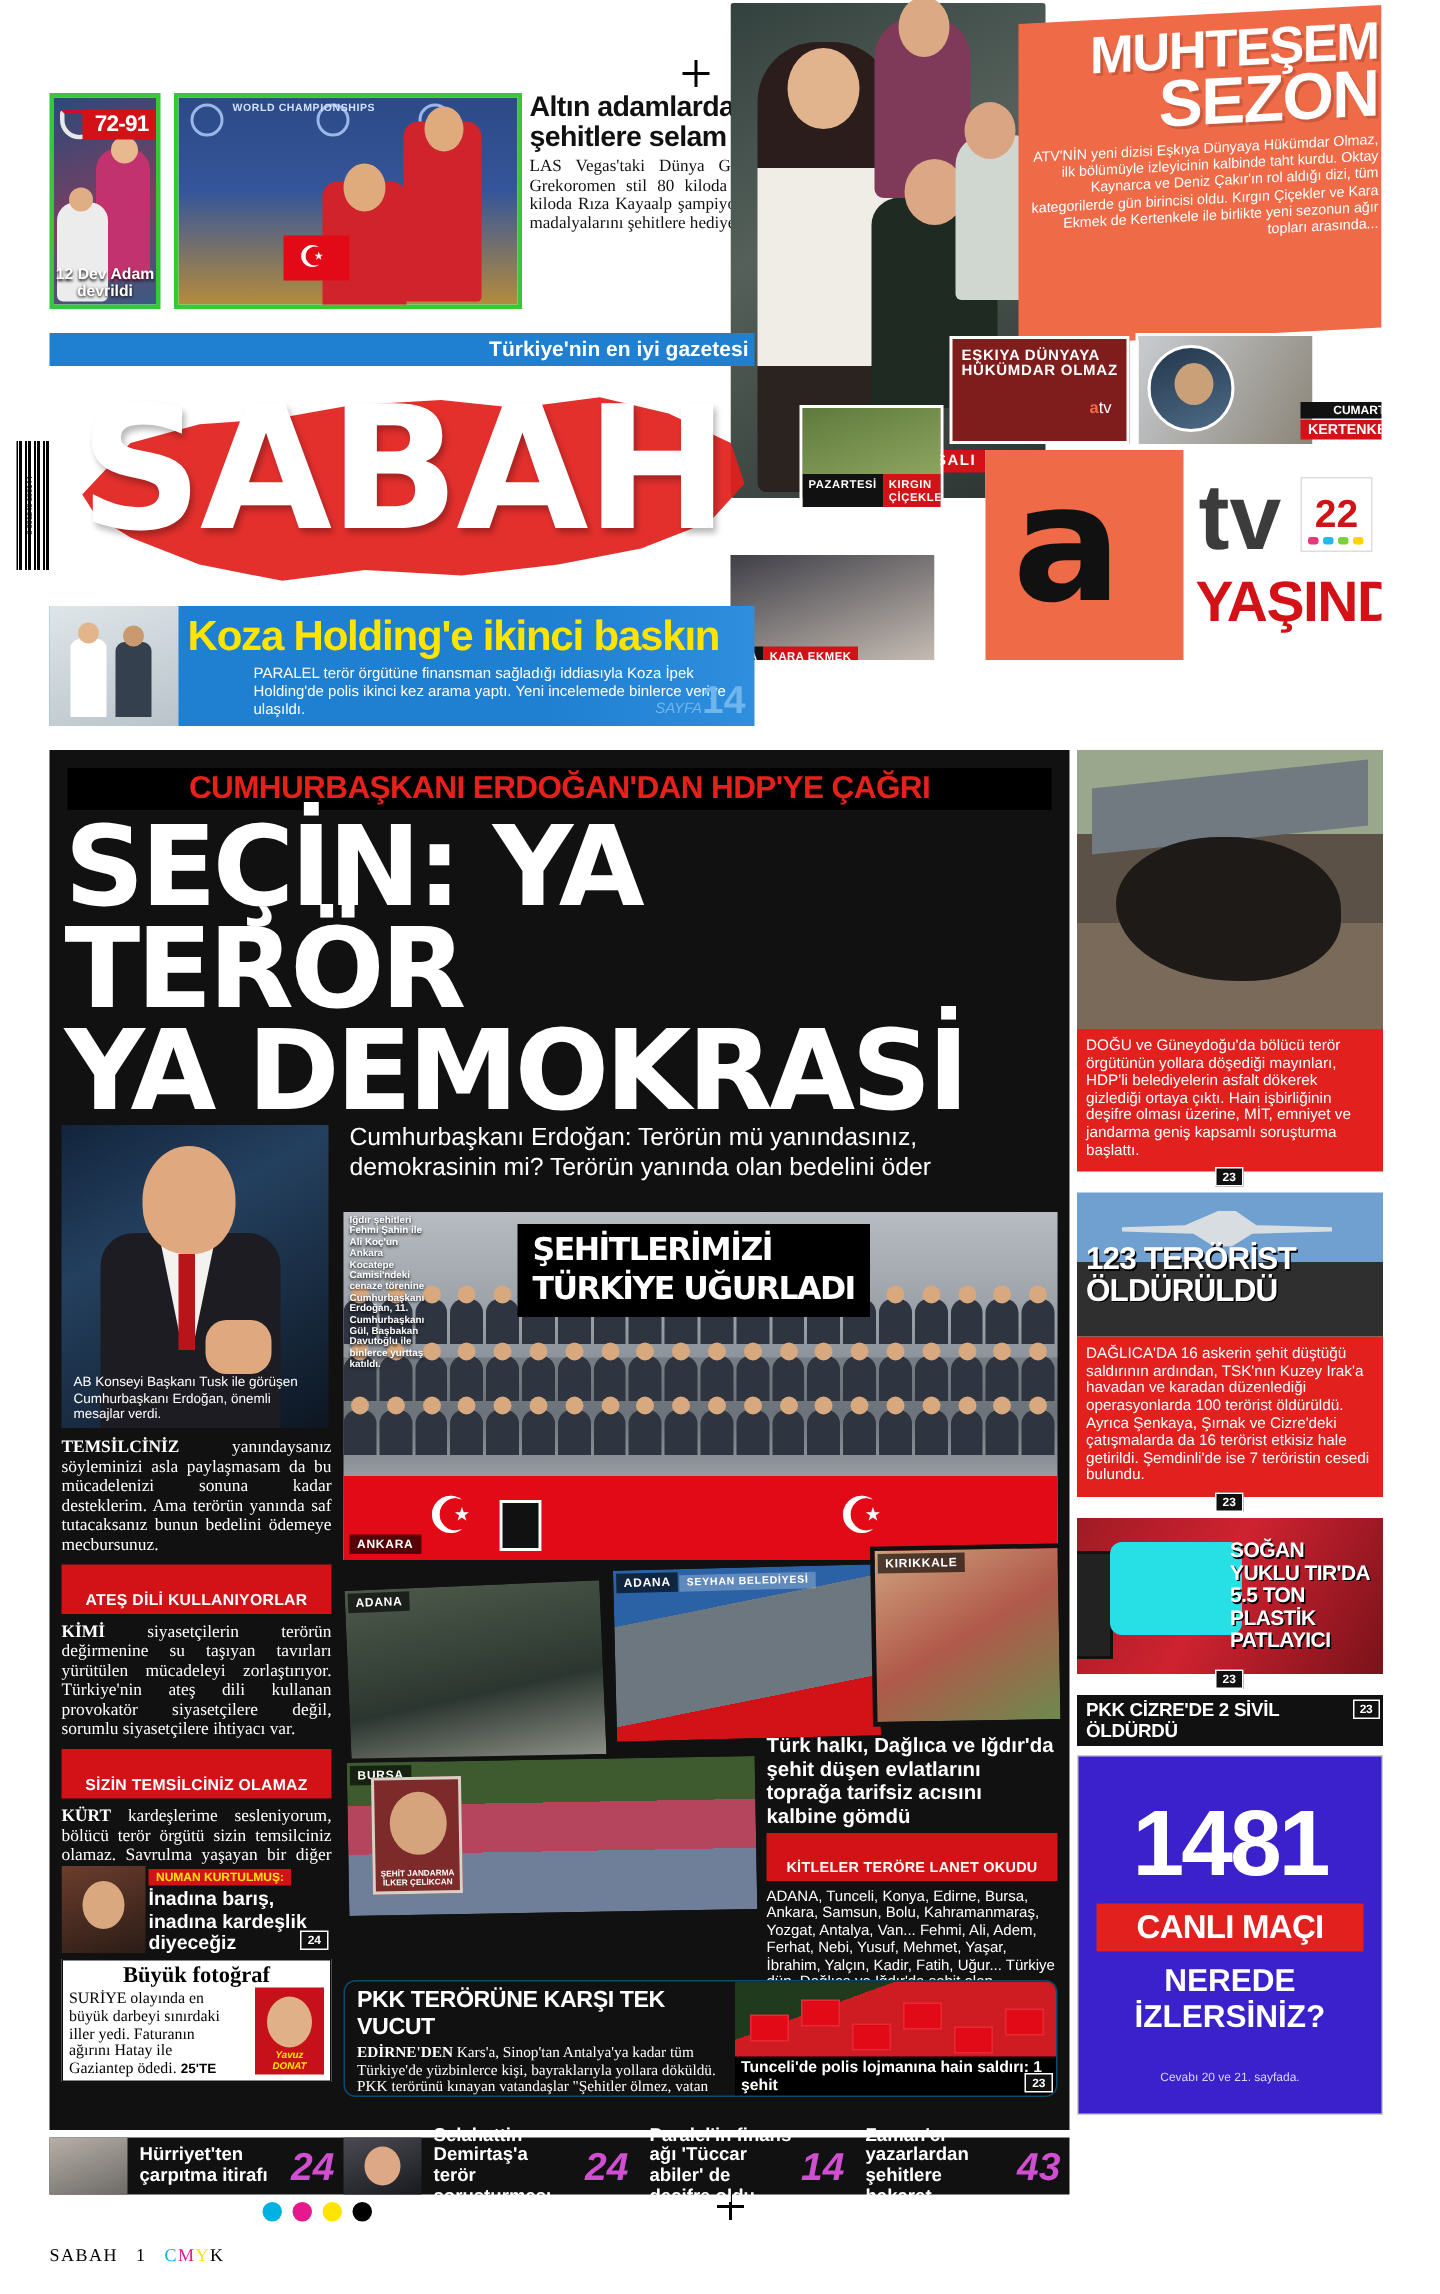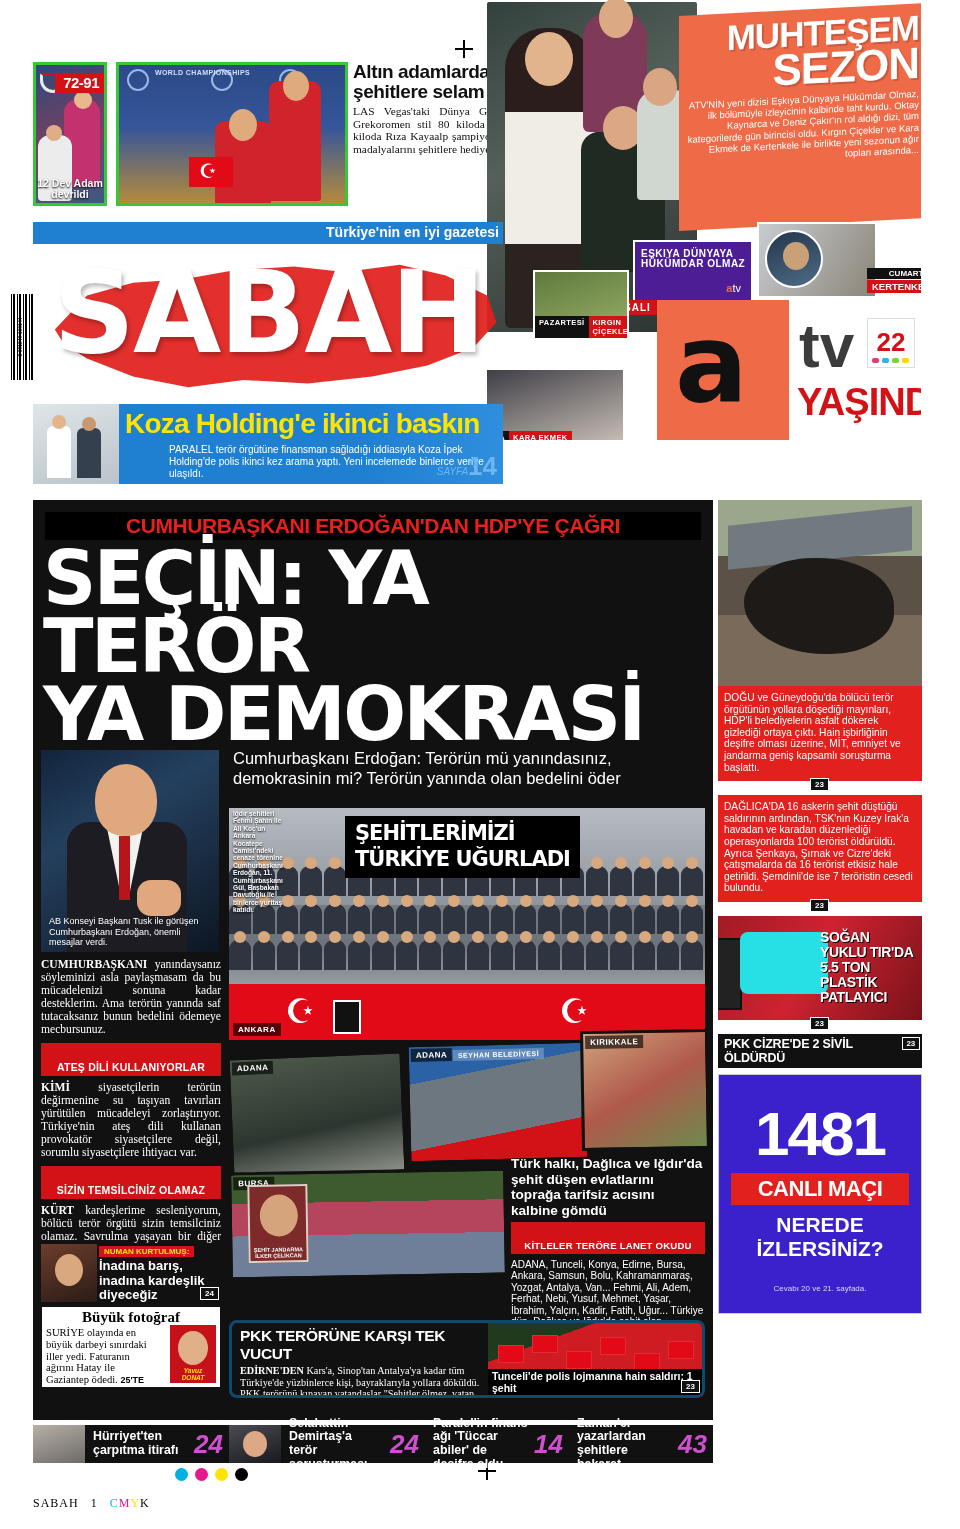--- a/index.html
+++ b/index.html
@@ -71,21 +71,21 @@
   .muhtesem p { color:#fff; font-size:9.5px; line-height:11.2px; text-align:right; margin-top:5px;}
 
   .promo .thumb { position:absolute; border:2px solid #fff; overflow:hidden; }
   .promo .tlabel { position:absolute; left:0; bottom:0; display:flex; }
   .promo .tlabel span { font-size:7.5px; font-weight:bold; color:#fff; padding:2px 4px; letter-spacing:.4px;}
   .promo .tlabel .d { background:#111; }
   .promo .tlabel .n { background:#d21216; }
 
   .thPazar { left:46px; top:270px; width:96px; height:70px; background:linear-gradient(160deg,#5e7a3c,#9bb06a);}
   .thCuma  { left:-12px; top:368px; width:150px; height:78px; background:linear-gradient(160deg,#3b3b44,#c9bfb6);}
-  .thEskiya{ left:146px; top:240px; width:120px; height:72px; background:#4c1d95;}
+  .thEskiya{ left:146px; top:224px; width:120px; height:72px; background:#7f1d1d;}
   .thEskiya .etxt { color:#fff; font-size:10px; font-weight:bold; line-height:10px; padding:7px 0 0 6px; letter-spacing:.5px;}
   .thEskiya .atvm { position:absolute; right:10px; bottom:16px; font-size:11px; color:#fff;}
   .thEskiya .atvm b { color:#ef6b48; }
   .thCumt { left:270px; top:222px; width:120px; height:76px; background:linear-gradient(120deg,#c8ccd1,#8b8578);}
   .thCumt .circ { position:absolute; left:6px; top:6px; width:58px; height:58px; border-radius:50%;
                   background:linear-gradient(160deg,#23374c,#4e6b86); border:2px solid #fff;}
   .thCumt .circ:before{content:"";position:absolute;left:16px;top:10px;width:26px;height:28px;background:#caa079;border-radius:50%;}
   .cmtLbl { position:absolute; left:380px; top:268px; text-align:right; }
   .cmtLbl .d { display:block; background:#111; color:#fff; font-size:8px; font-weight:bold; padding:1px 5px; }
   .cmtLbl .n { display:block; background:#d21216; color:#fff; font-size:9.5px; font-weight:bold; padding:1px 5px; margin-top:1px;}
@@ -188,21 +188,21 @@
   .ci-bursa .sehit { position:absolute; left:16px; top:10px; width:60px; height:78px; background:#7d2a2a; border:2px solid #d8d0c2;}
   .ci-bursa .sehit .f { position:absolute; left:10px; top:8px; width:38px; height:42px; background:#d6a47c; border-radius:50%;}
   .ci-bursa .sehit .cap { position:absolute; left:0; right:0; bottom:2px; text-align:center; color:#fff; font-size:5.5px; font-weight:bold; line-height:6px;}
 
   .kitle { position:absolute; left:478px; top:656px; width:194px; }
   .kitle h3 { color:#fff; font-size:13.6px; line-height:15.5px; font-weight:bold; }
   .kitle .redbar { font-size:9.6px; margin-top:4px; }
   .kitle p { color:#fff; font-size:10px; line-height:11.4px; }
 
   .tekvucut { position:absolute; left:196px; top:820px; width:476px; height:78px;
-              border:3px solid #0c4a6e; border-radius:8px; background:#111; overflow:hidden;}
+              border:1px solid #0c4a6e; border-radius:8px; background:#111; overflow:hidden;}
   .tekvucut .txt { position:absolute; left:8px; top:4px; width:250px; }
   .tekvucut h3 { color:#fff; font-size:15.5px; font-weight:bold; letter-spacing:-.3px;}
   .tekvucut p { font-family:"Liberation Serif", serif; color:#fff; font-size:10.2px; line-height:11.6px; margin-top:2px;}
   .tekvucut .ph { position:absolute; right:0; top:0; width:214px; height:72px;
                   background:linear-gradient(160deg,#1f3a1c 0 26%,#cf1b22 26%);}
   .tekvucut .ph .fl { position:absolute; width:26px; height:18px; background:#e30a17; border:1px solid #fff2; }
   .tekvucut .cap { position:absolute; right:0; bottom:0; width:214px; background:#000; color:#fff;
                    font-size:10.5px; font-weight:bold; padding:1px 4px;}
 
   
@@ -412,21 +412,21 @@
       <div class="suit"></div>
       <div class="shirt"></div>
       <div class="tie"></div>
       <div class="head"></div>
       <div class="hand"></div>
       <div class="erdcap">AB Konseyi Başkanı Tusk ile görüşen Cumhurbaşkanı Erdoğan, önemli mesajlar verdi.</div>
     </div>
 
     <div class="leftcol">
       <p>
-        <b>CUMHURBAŞKANI</b><span> yanındaysanız söyleminizi asla paylaşmasam da bu mücadelenizi sonuna kadar desteklerim. Ama terörün yanında saf tutacaksanız bunun bedelini ödemeye mecbursunuz.</span>
+        <b>TEMSİLCİNİZ</b><span> yanındaysanız söyleminizi asla paylaşmasam da bu mücadelenizi sonuna kadar desteklerim. Ama terörün yanında saf tutacaksanız bunun bedelini ödemeye mecbursunuz.</span>
       </p>
       <div class="redbar">ATEŞ DİLİ KULLANIYORLAR</div>
       <p>
         <b>KİMİ</b><span> siyasetçilerin terörün değirmenine su taşıyan tavırları yürütülen mücadeleyi zorlaştırıyor. Türkiye'nin ateş dili kullanan provokatör siyasetçilere değil, sorumlu siyasetçilere ihtiyacı var.</span>
       </p>
       <div class="redbar">SİZİN TEMSİLCİNİZ OLAMAZ</div>
       <p>
         <b>KÜRT</b><span> kardeşlerime sesleniyorum, bölücü terör örgütü sizin temsilciniz olamaz. Savrulma yaşayan bir diğer partiye de sesleniyorum: Siyasette hesaplaşma yeri sokak değil sandıktır.</span>
         <span class="pgref">24'TE</span>
       </p>
@@ -590,20 +590,27 @@
     <div class="rblock">
       <div class="rphoto">
         <div class="road"></div>
         <div class="hole"></div>
       </div>
       <div class="rred">DOĞU ve Güneydoğu'da bölücü terör örgütünün yollara döşediği mayınları, HDP'li belediyelerin asfalt dökerek gizlediği ortaya çıktı. Hain işbirliğinin deşifre olması üzerine, MİT, emniyet ve jandarma geniş kapsamlı soruşturma başlattı.</div>
       <div class="pgbadge" style="left:92px;bottom:-10px;">23</div>
     </div>
 
     <div class="rblock" style="margin-top:14px;">
+      <div class="rphoto2">
+        <div class="jet"></div>
+        <h2>
+          <span>123 TERÖRİST</span><br>
+          <span>ÖLDÜRÜLDÜ</span>
+        </h2>
+      </div>
       <div class="rred">DAĞLICA'DA 16 askerin şehit düştüğü saldırının ardından, TSK'nın Kuzey Irak'a havadan ve karadan düzenlediği operasyonlarda 100 terörist öldürüldü. Ayrıca Şenkaya, Şırnak ve Cizre'deki çatışmalarda da 16 terörist etkisiz hale getirildi. Şemdinli'de ise 7 teröristin cesedi bulundu.</div>
       <div class="pgbadge" style="left:92px;bottom:-10px;">23</div>
     </div>
 
     <div class="rblock" style="margin-top:14px;">
       <div class="rphoto3">
         <div class="side"></div>
         <div class="drum"></div>
         <h3>SOĞAN YUKLU TIR'DA 5.5 TON PLASTİK PATLAYICI</h3>
       </div>

